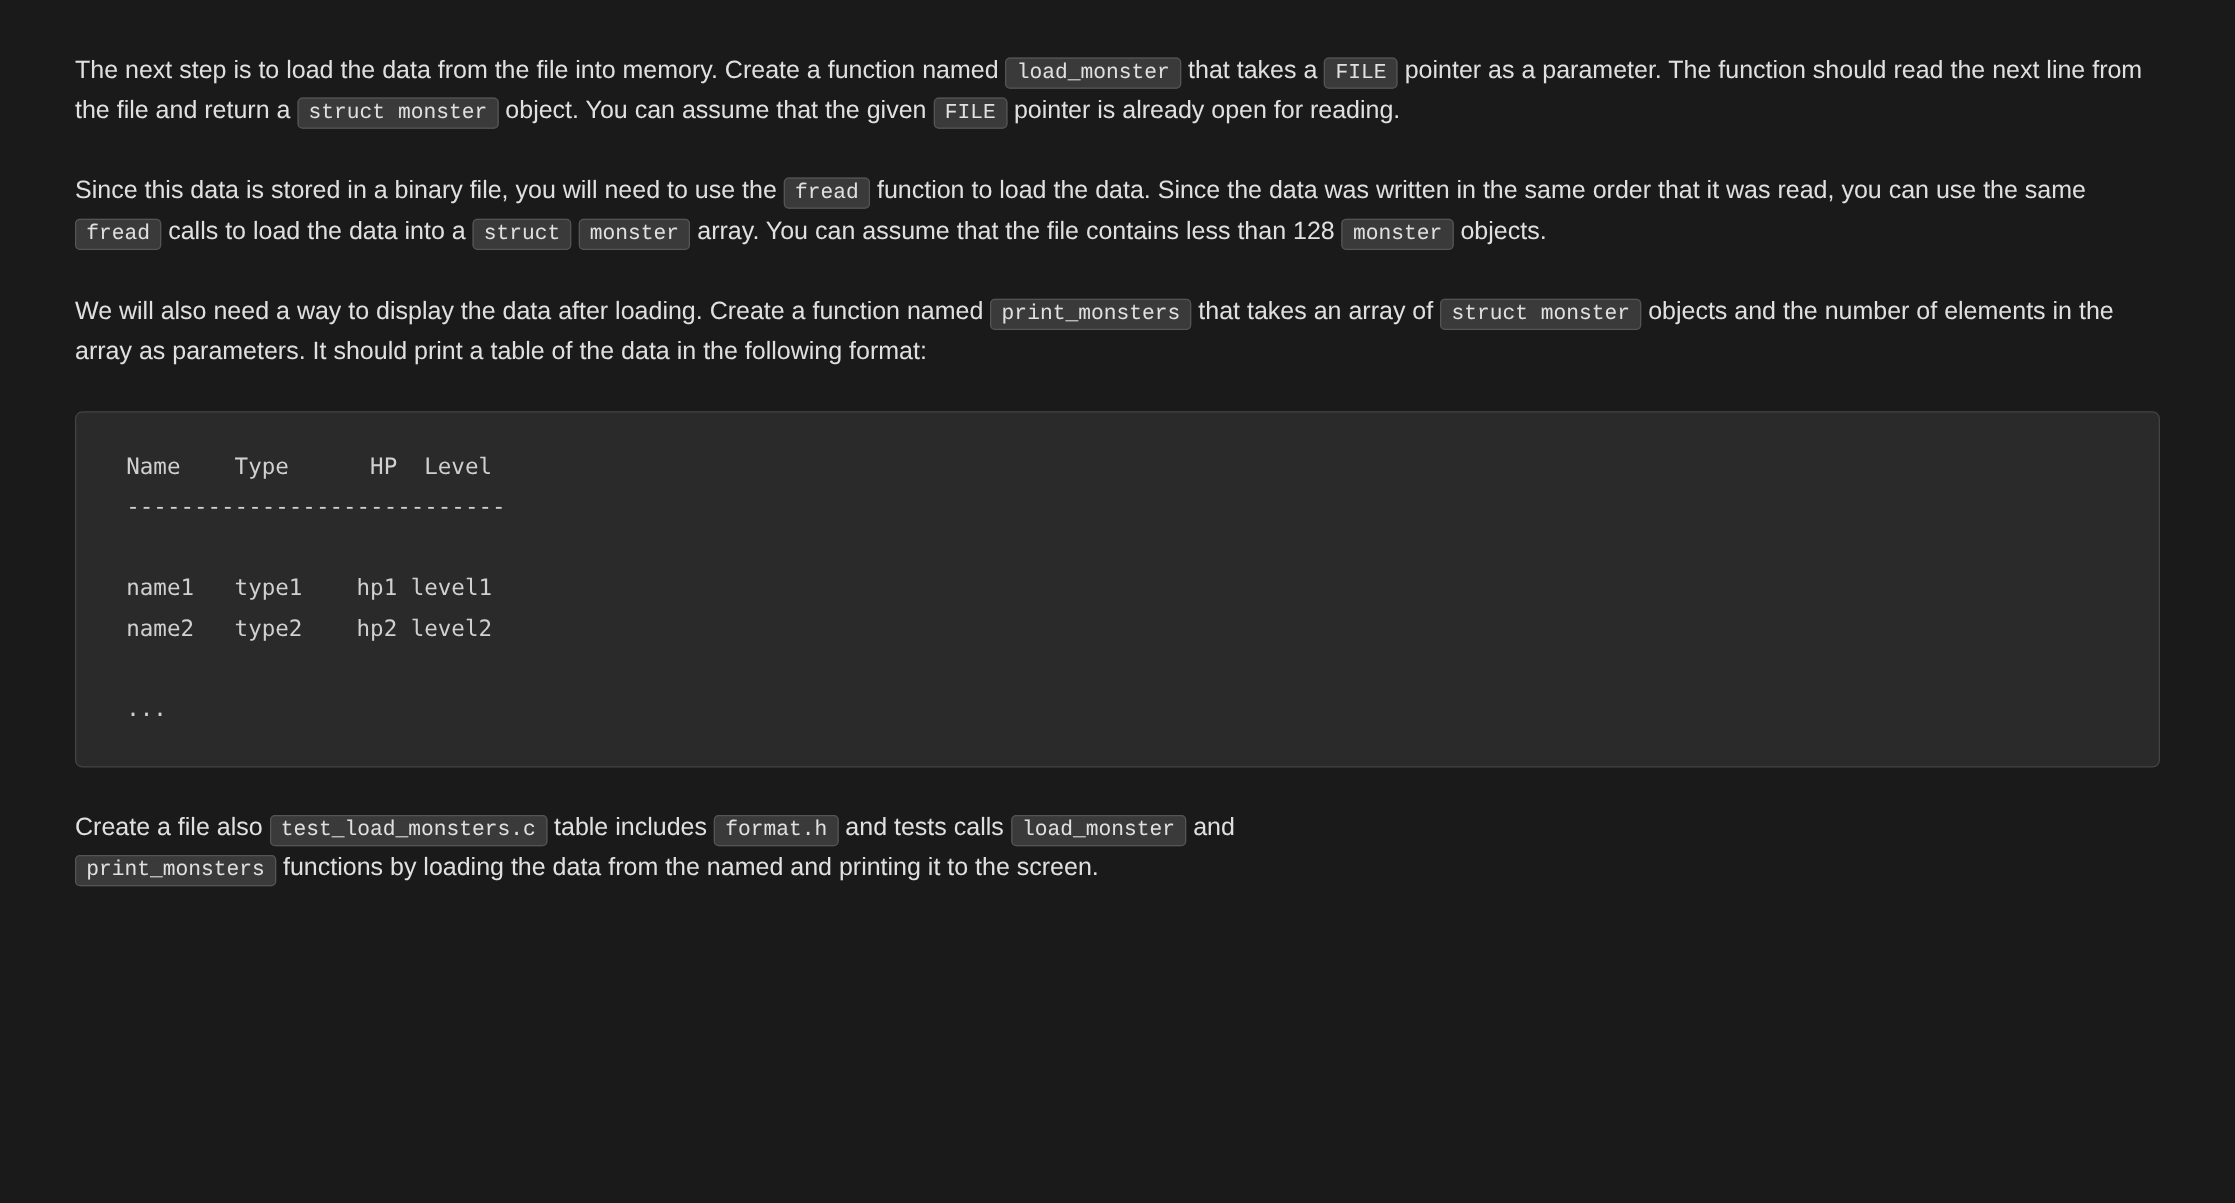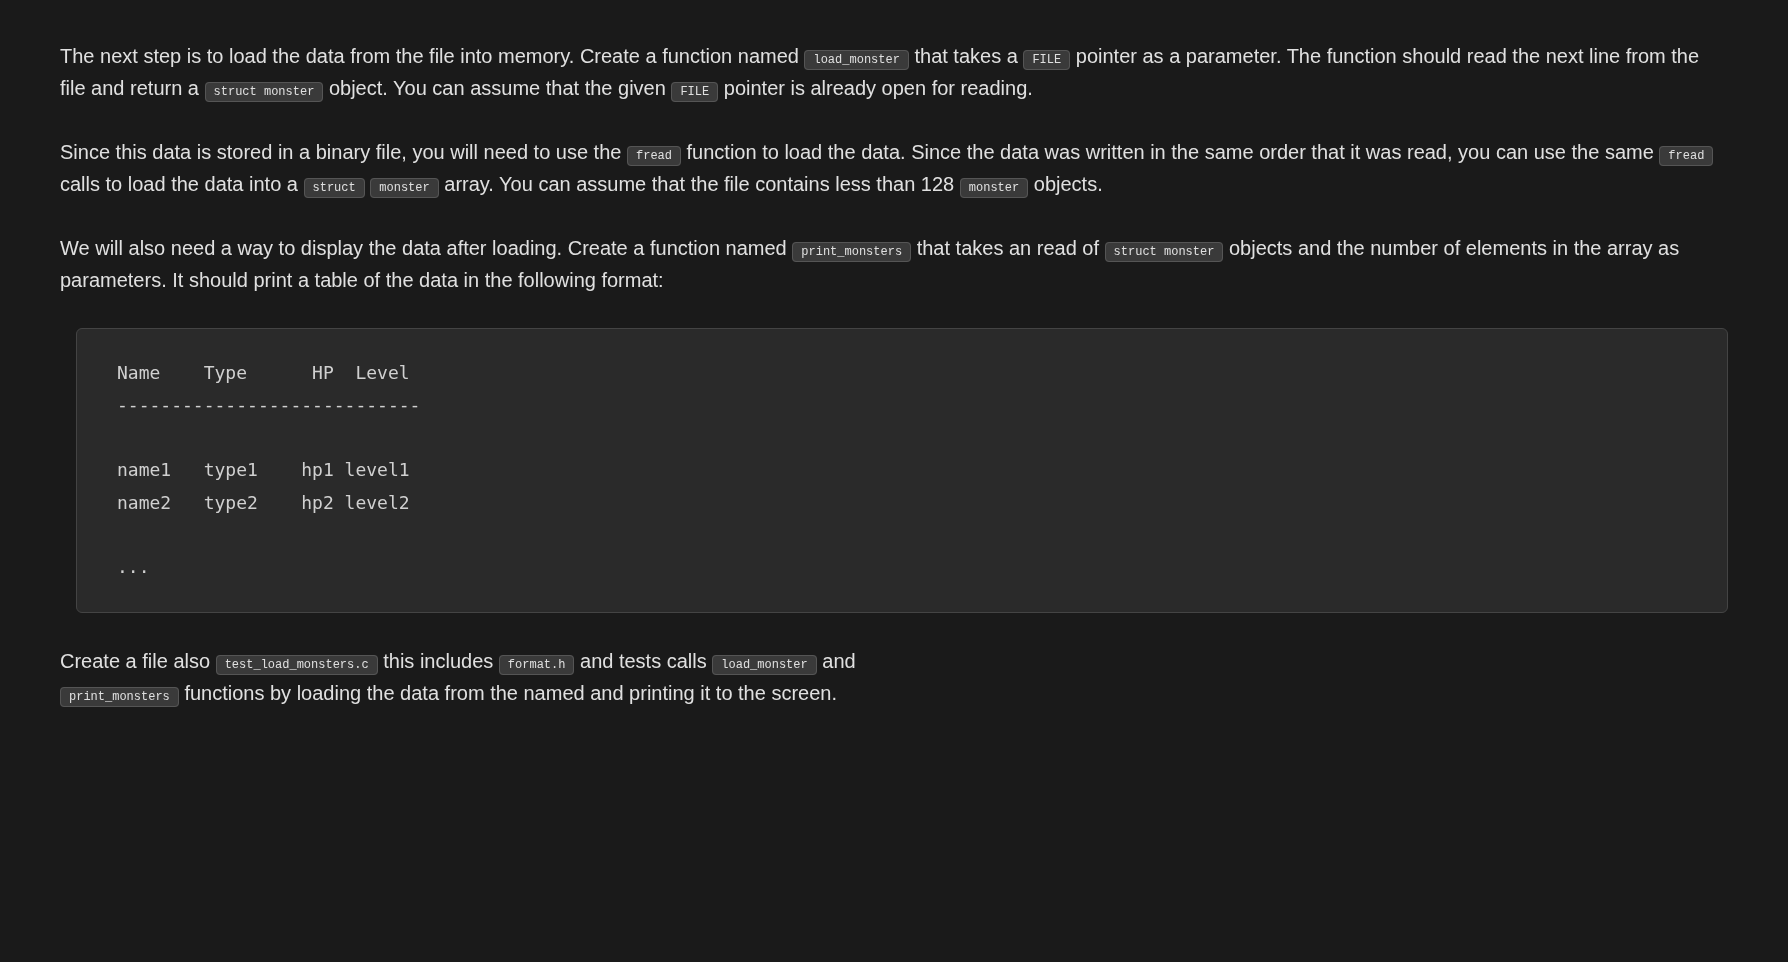--- a/index.html
+++ b/index.html
@@ -20,34 +20,34 @@
     }
 
     .paragraph {
       margin-bottom: 32px;
     }
 
     .inline-code {
       background-color: #3a3a3a;
       color: #e0e0e0;
       font-family: 'Courier New', Courier, monospace;
-      font-size: 12px;
+      font-size: 17px;
       padding: 2px 8px;
       border-radius: 4px;
       border: 1px solid #555;
       display: inline;
       white-space: nowrap;
     }
 
     .code-block {
       background-color: #2a2a2a;
       border: 1px solid #444;
       border-radius: 6px;
       padding: 28px 40px;
-      margin: 16px 0 32px 16px;
+      margin: 16px 0 32px 0;
       font-family: 'Courier New', Courier, monospace;
       font-size: 18px;
       color: #d0d0d0;
       line-height: 1.8;
     }
 
     .code-block pre {
       margin: 0;
     }
   </style>
@@ -56,28 +56,28 @@
 
 <div class="paragraph">
   <span>The next step is to load the data from the file into memory. Create a function named </span><code class="inline-code">load_monster</code><span> that takes a </span><code class="inline-code">FILE</code><span> pointer as a parameter. The function should read the next line from the file and return a </span><code class="inline-code">struct monster</code><span> object. You can assume that the given </span><code class="inline-code">FILE</code><span> pointer is already open for reading.</span>
 </div>
 
 <div class="paragraph">
   <span>Since this data is stored in a binary file, you will need to use the </span><code class="inline-code">fread</code><span> function to load the data. Since the data was written in the same order that it was read, you can use the same </span><code class="inline-code">fread</code><span> calls to load the data into a </span><code class="inline-code">struct</code><span> </span><code class="inline-code">monster</code><span> array. You can assume that the file contains less than 128 </span><code class="inline-code">monster</code><span> objects.</span>
 </div>
 
 <div class="paragraph">
-  <span>We will also need a way to display the data after loading. Create a function named </span><code class="inline-code">print_monsters</code><span> that takes an read of </span><code class="inline-code">struct monster</code><span> objects and the number of elements in the array as parameters. It should print a table of the data in the following format:</span>
+  <span>We will also need a way to display the data after loading. Create a function named </span><code class="inline-code">print_monsters</code><span> that takes an array of </span><code class="inline-code">struct monster</code><span> objects and the number of elements in the array as parameters. It should print a table of the data in the following format:</span>
 </div>
 
 <div class="code-block">
   <pre>Name    Type      HP  Level
 ----------------------------
 
 name1   type1    hp1 level1
 name2   type2    hp2 level2
 
 ...</pre>
 </div>
 
 <div class="paragraph">
-  <span>Create a file also </span><code class="inline-code">test_load_monsters.c</code><span> this includes </span><code class="inline-code">format.h</code><span> and tests calls </span><code class="inline-code">load_monster</code><span> and<br></span><code class="inline-code">print_monsters</code><span> functions by loading the data from the named and printing it to the screen.</span>
+  <span>Create a file also </span><code class="inline-code">test_load_monsters.c</code><span> table includes </span><code class="inline-code">format.h</code><span> and tests calls </span><code class="inline-code">load_monster</code><span> and<br></span><code class="inline-code">print_monsters</code><span> functions by loading the data from the named and printing it to the screen.</span>
 </div>
 
 </body></html>

